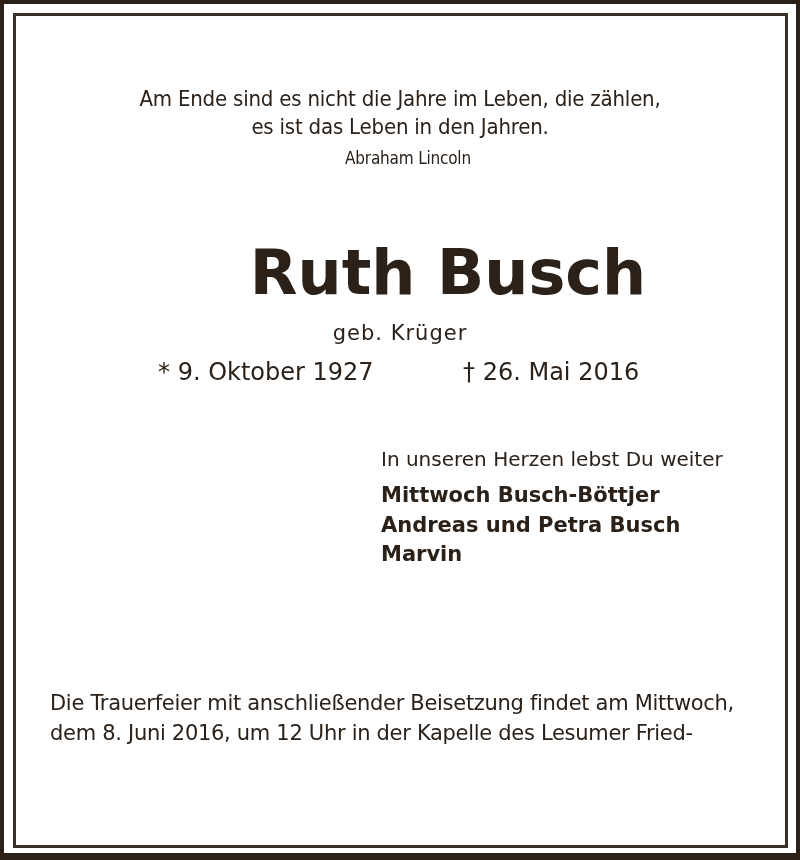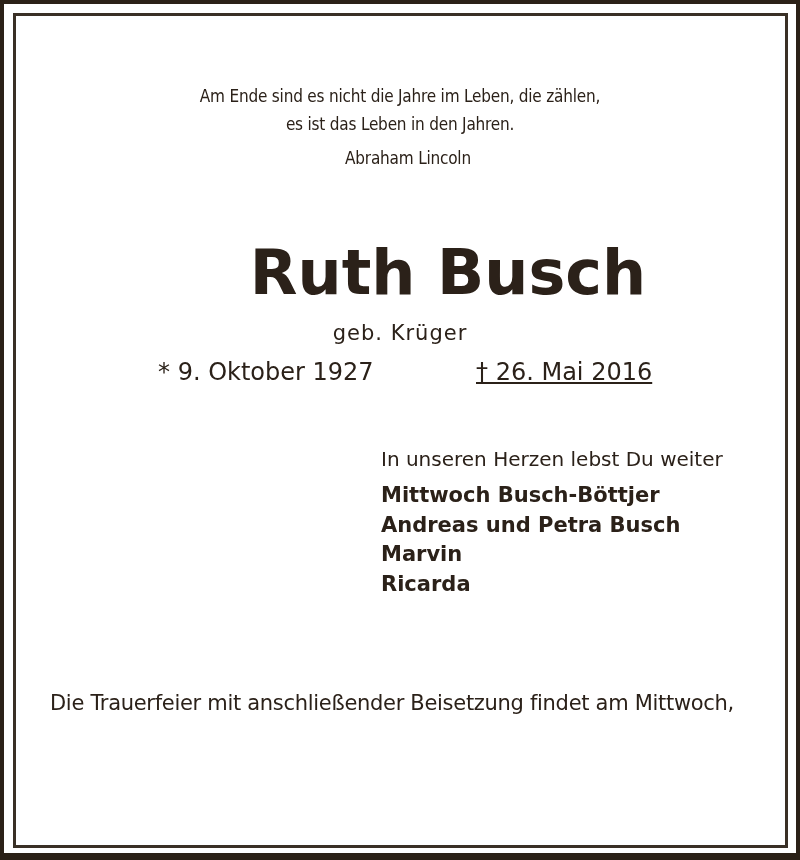--- a/index.html
+++ b/index.html
@@ -35,21 +35,21 @@
       background: #ffffff;
     }
     .center {
       position: absolute;
       left: 0;
       width: 800px;
       text-align: center;
       white-space: nowrap;
     }
     .quote-line {
-      font-size: 17px;
+      font-size: 22px;
       letter-spacing: -0.2px;
       font-family: "DejaVu Sans Condensed", "DejaVu Sans", sans-serif;
       font-stretch: condensed;
     }
     .q1 { top: 86px; }
     .q2 { top: 114px; }
     .author { top: 148px; font-size: 17px; padding-left: 8px; }
     .name {
       top: 236px;
       font-size: 62px;
@@ -65,25 +65,24 @@
     }
     .birth {
       position: absolute;
       left: 158px;
       top: 358px;
       font-size: 24px;
       white-space: nowrap;
     }
     .death {
       position: absolute;
-      left: 476px;
+      left: 463px;
       top: 358px;
       font-size: 24px;
       white-space: nowrap;
-      text-decoration: underline;
     }
     .mourners {
       position: absolute;
       left: 381px;
       top: 447px;
     }
     .mourners-intro {
       font-size: 20px;
       white-space: nowrap;
       margin-bottom: 10px;
@@ -120,19 +119,19 @@
   <div class="center maiden">geb. Krüger</div>
 
   <div class="birth">* 9. Oktober 1927</div>
   <div class="death">† 26. Mai 2016</div>
 
   <div class="mourners">
     <div class="mourners-intro">In unseren Herzen lebst Du weiter</div>
     <div class="mourner">Mittwoch Busch-Böttjer</div>
     <div class="mourner">Andreas und Petra Busch</div>
     <div class="mourner">Marvin</div>
-    <div class="mourner">Ricarda</div>
   </div>
 
   <div class="service">
     <div>Die Trauerfeier mit anschließender Beisetzung findet am Mittwoch,</div>
+    <div>dem 8. Juni 2016, um 12 Uhr in der Kapelle des Lesumer Fried-</div>
   </div>
 </div>
 
 </body></html>

